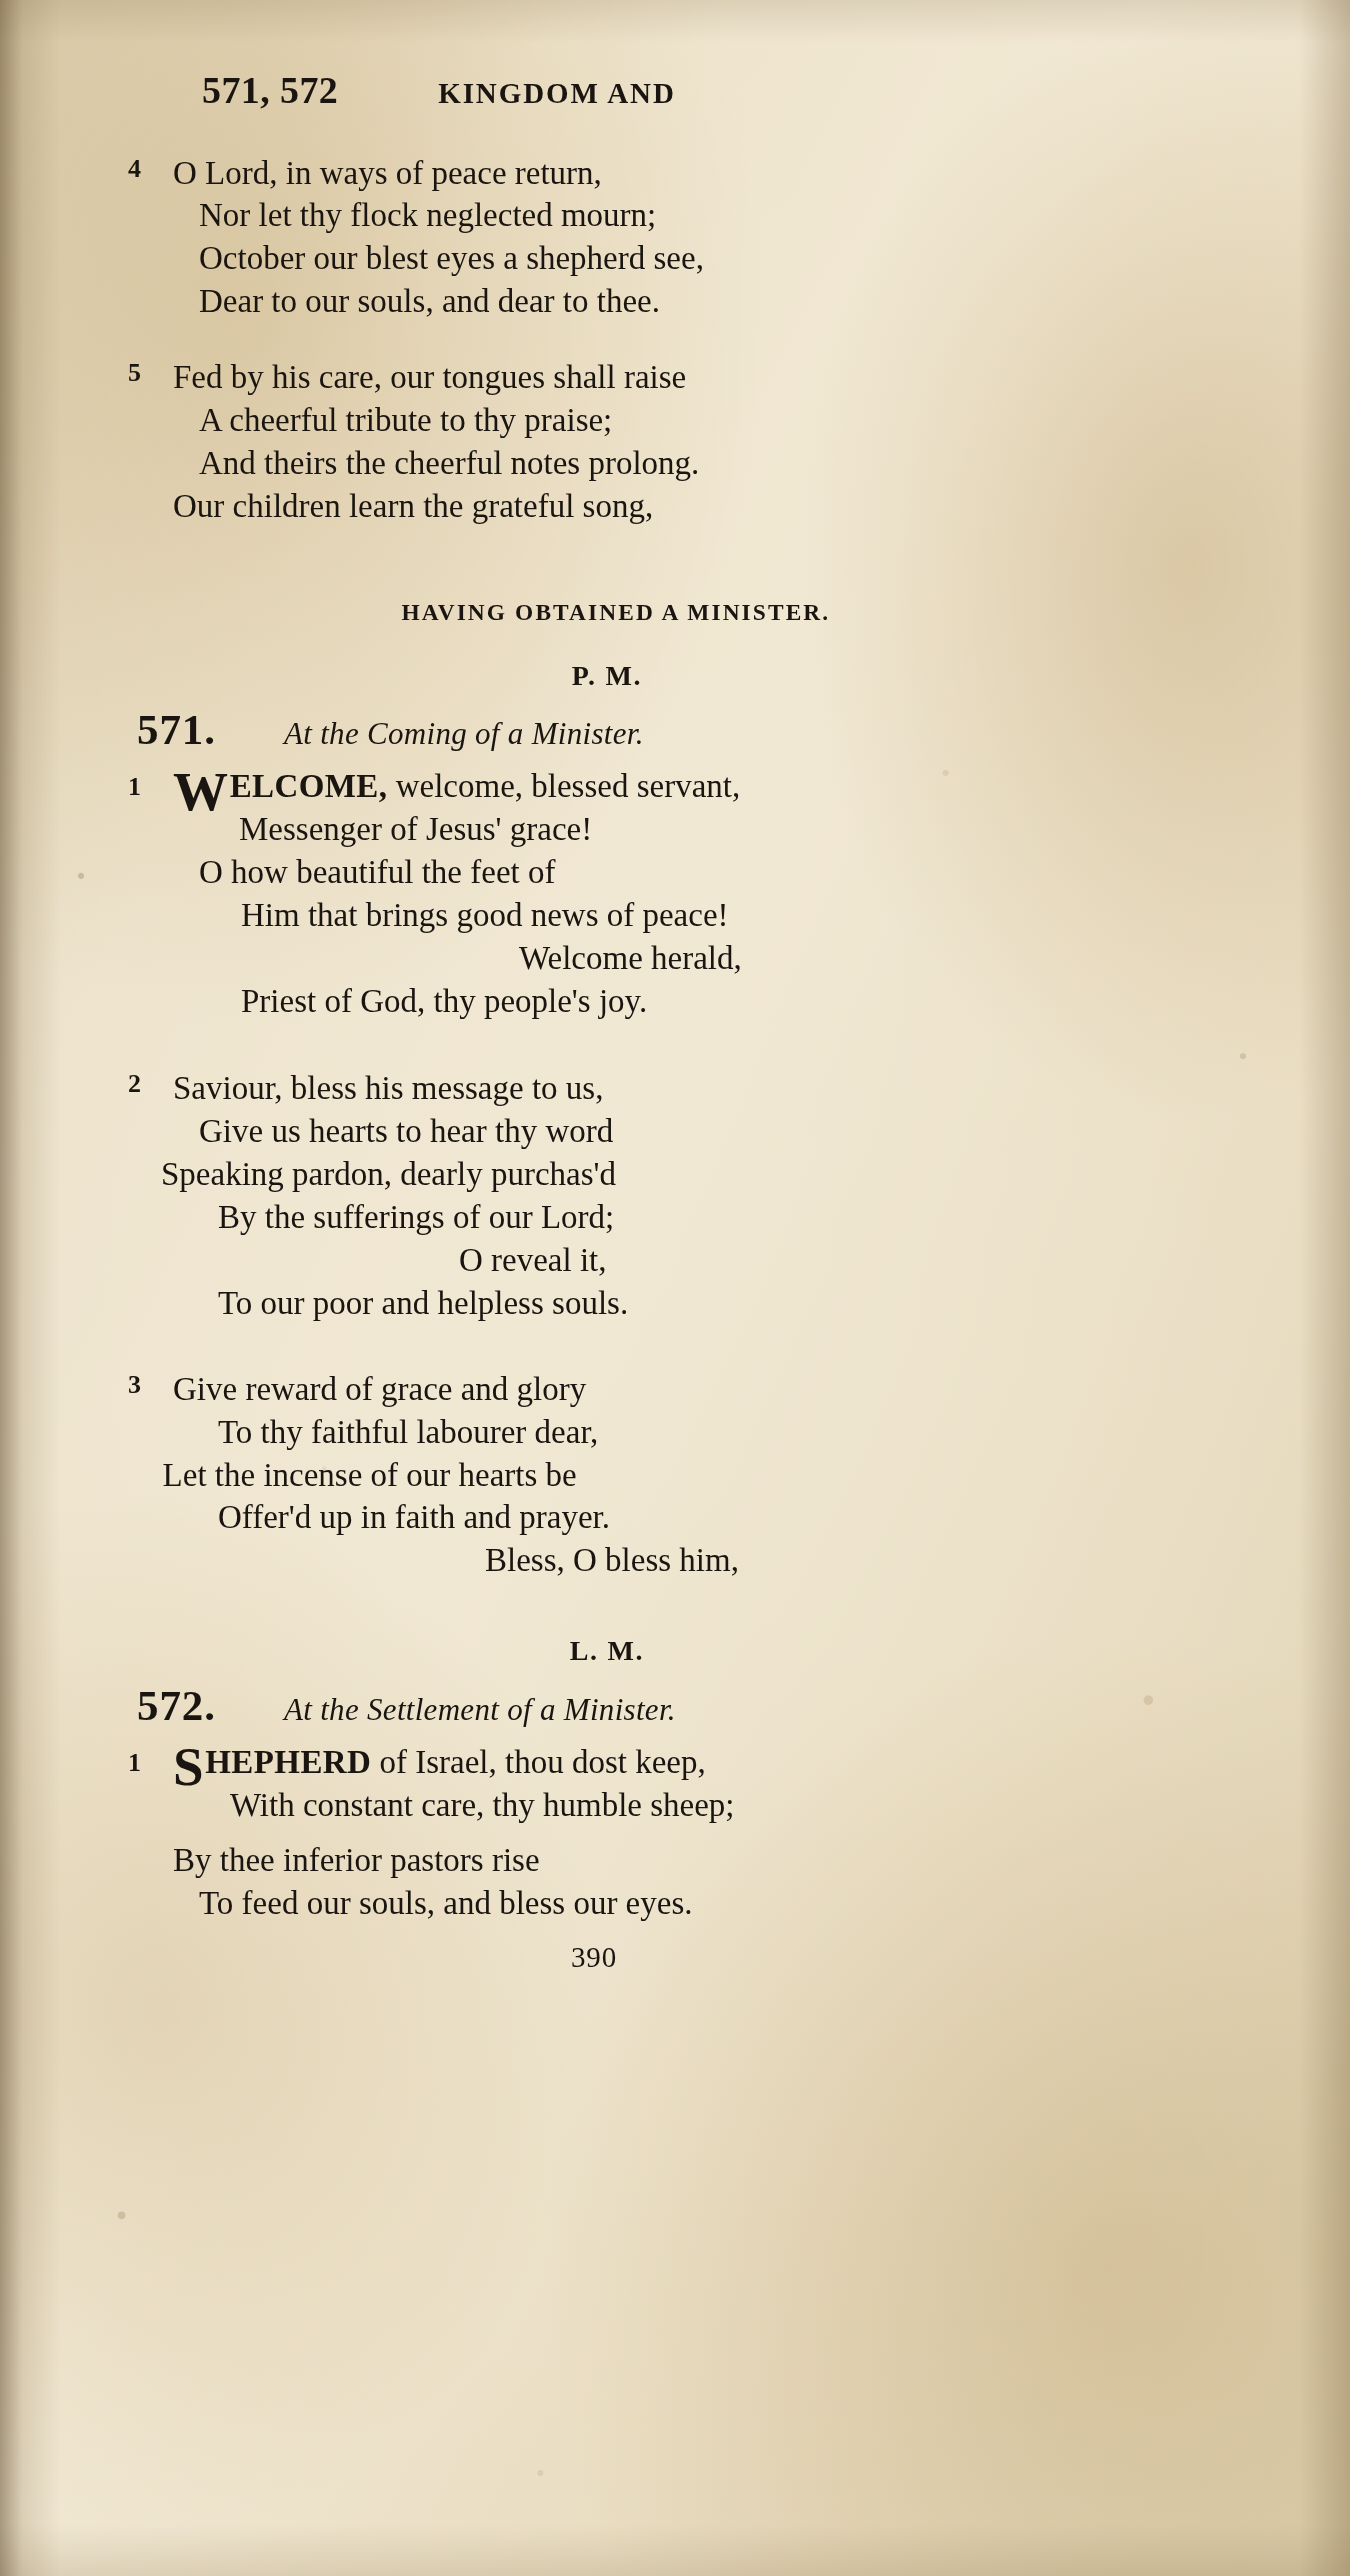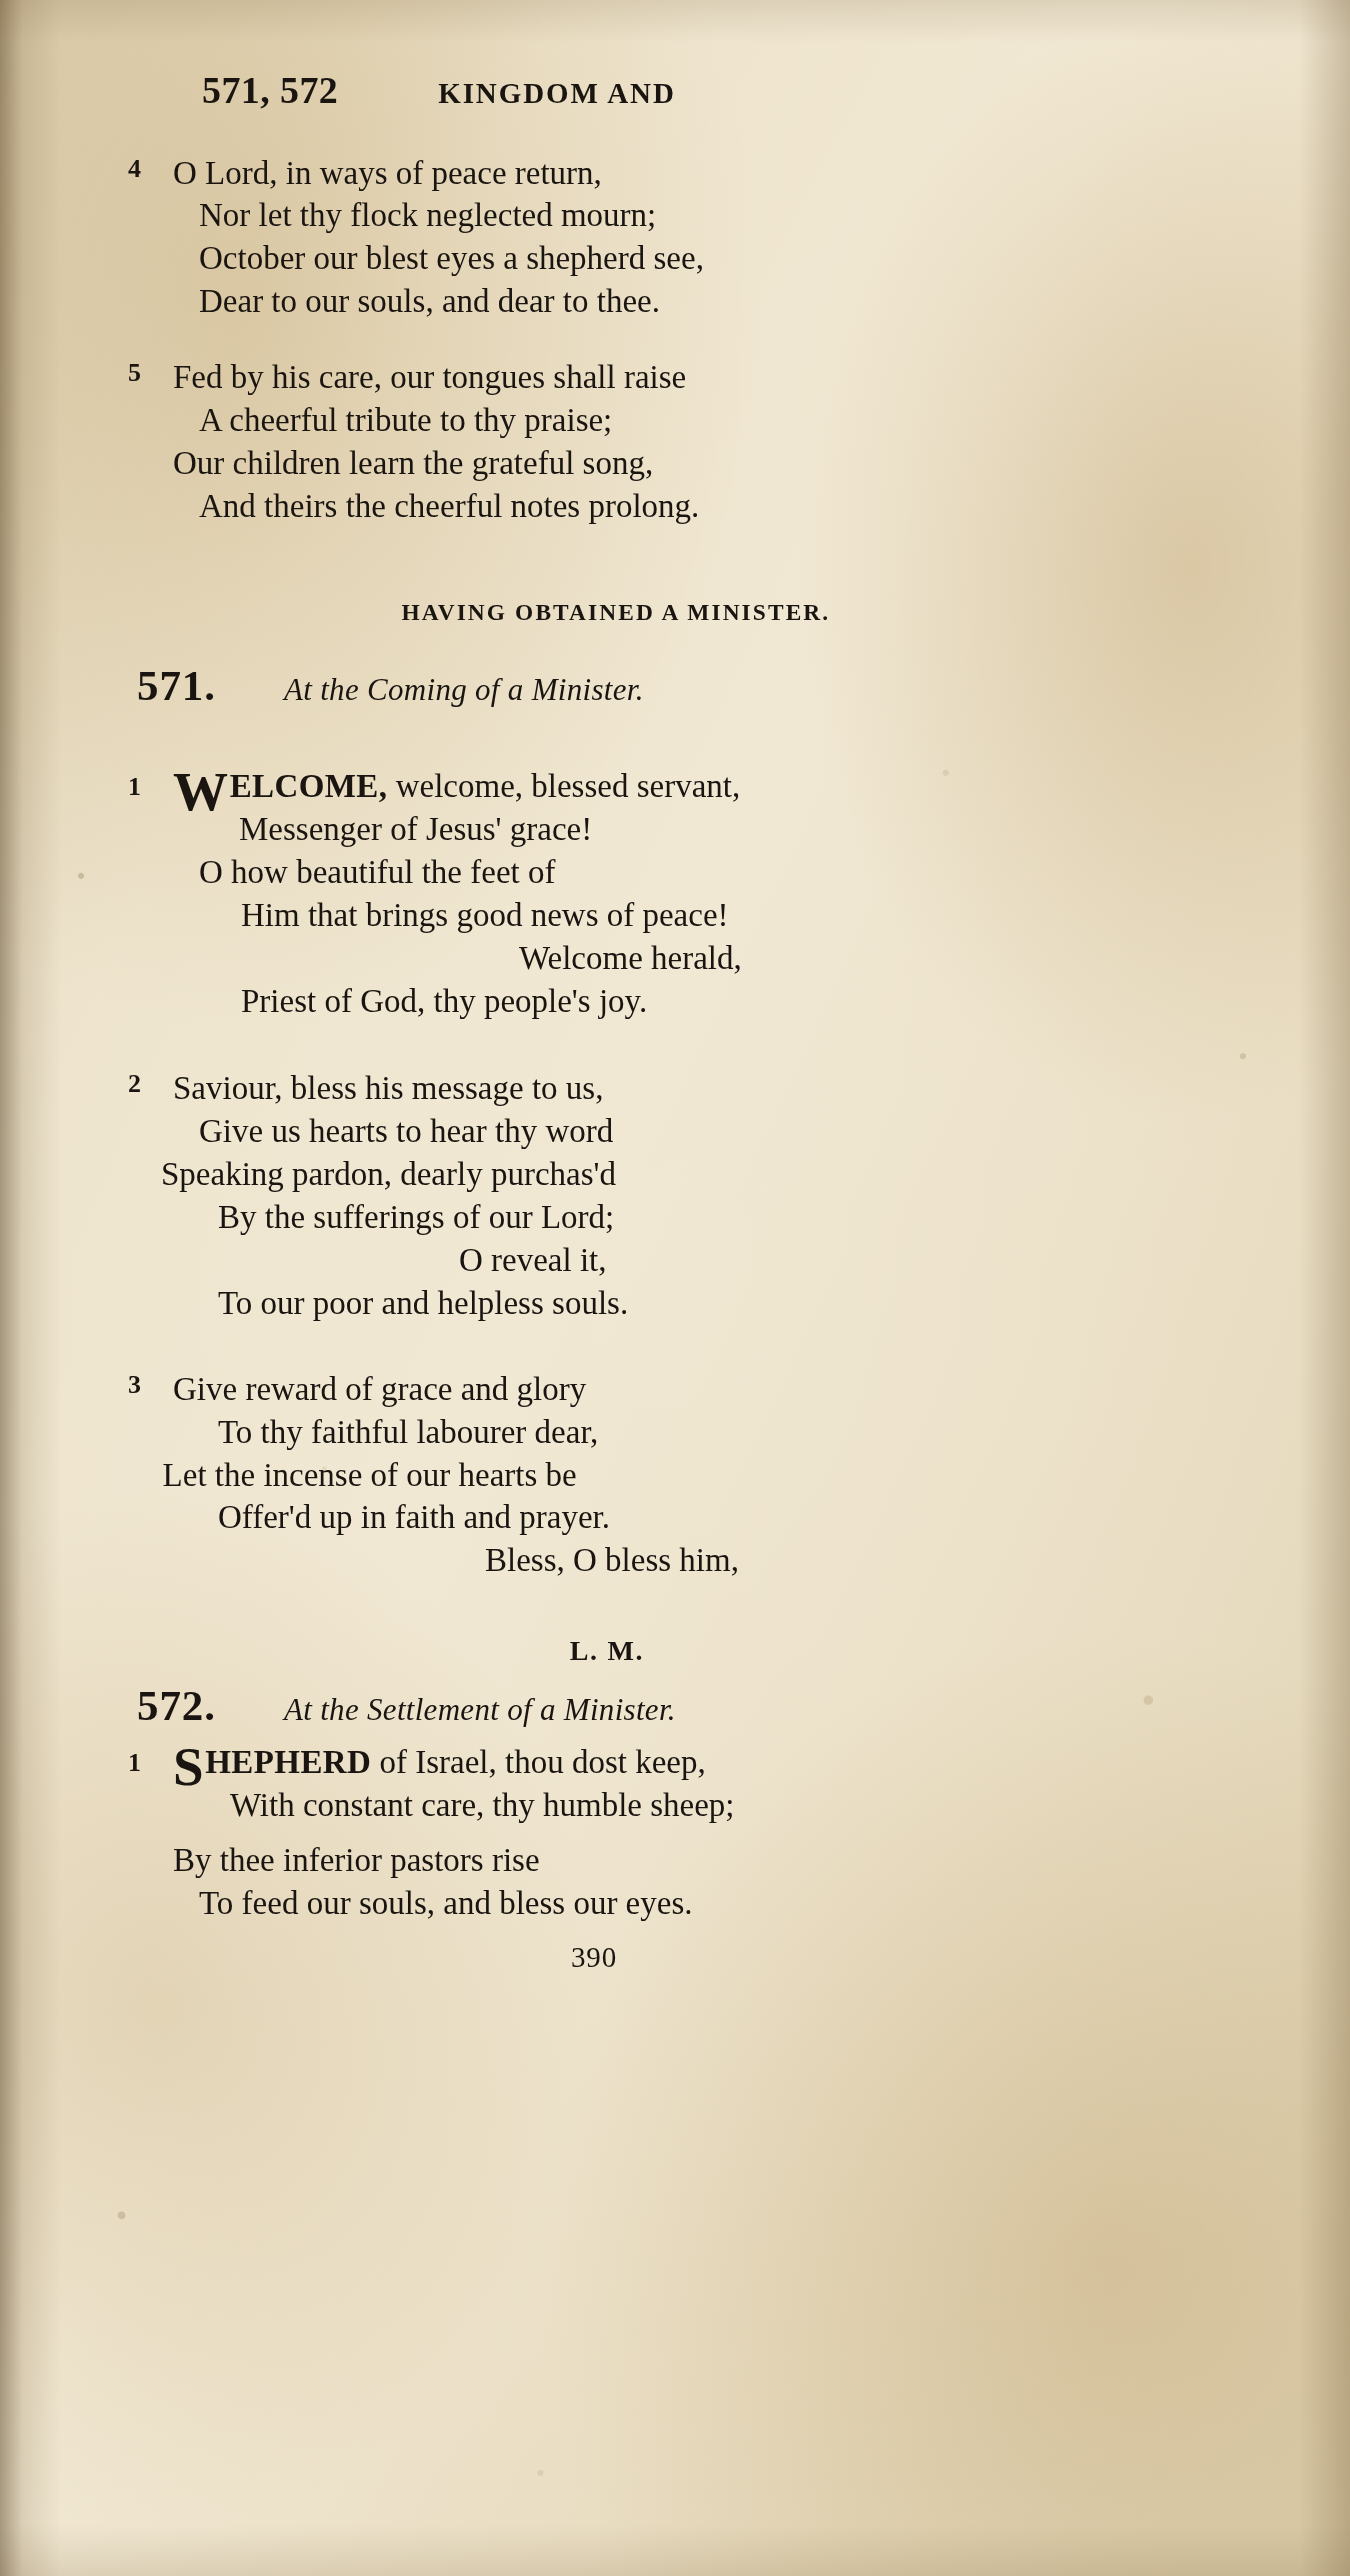--- a/index.html
+++ b/index.html
@@ -209,27 +209,28 @@
       <span class="ln i0">O Lord, in ways of peace return,</span>
       <span class="ln i1">Nor let thy flock neglected mourn;</span>
       <span class="ln i1">October our blest eyes a shepherd see,</span>
       <span class="ln i1">Dear to our souls, and dear to thee.</span>
     </div>
 
     <div class="stanza">
       <span class="vnum">5</span>
       <span class="ln i0">Fed by his care, our tongues shall raise</span>
       <span class="ln i1">A cheerful tribute to thy praise;</span>
+      <span class="ln i1">And theirs the cheerful notes prolong.</span>
       <span class="ln i0">Our children learn the grateful song,</span>
-      <span class="ln i1">And theirs the cheerful notes prolong.</span>
     </div>
 
     <div class="section-caption">HAVING OBTAINED A MINISTER.</div>
 
     <div class="hymn-head">
+      <div class="hymn-meter">P. M.</div>
       <div class="hymn-row">
         <span class="hymn-num">571.</span>
         <span class="hymn-sub">At the Coming of a Minister.</span>
       </div>
     </div>
 
     <div class="dropline">
       <span class="dropnum">1</span>
       <span class="dropcap">W</span>
       <span class="ln" style="padding-left:5.2px;">

